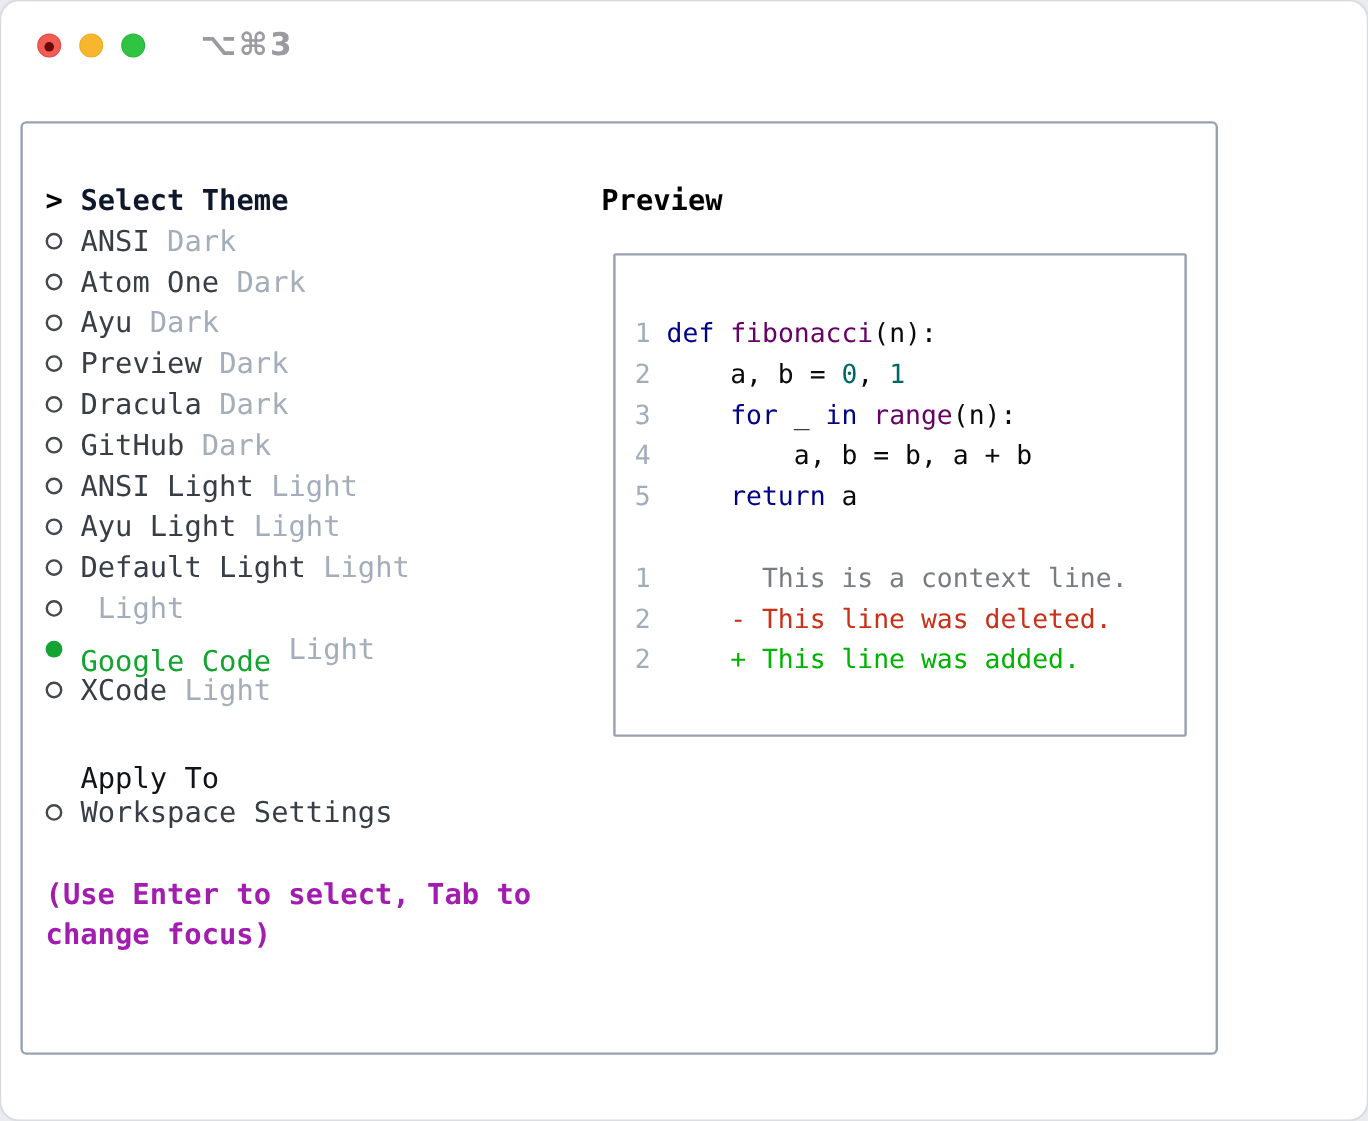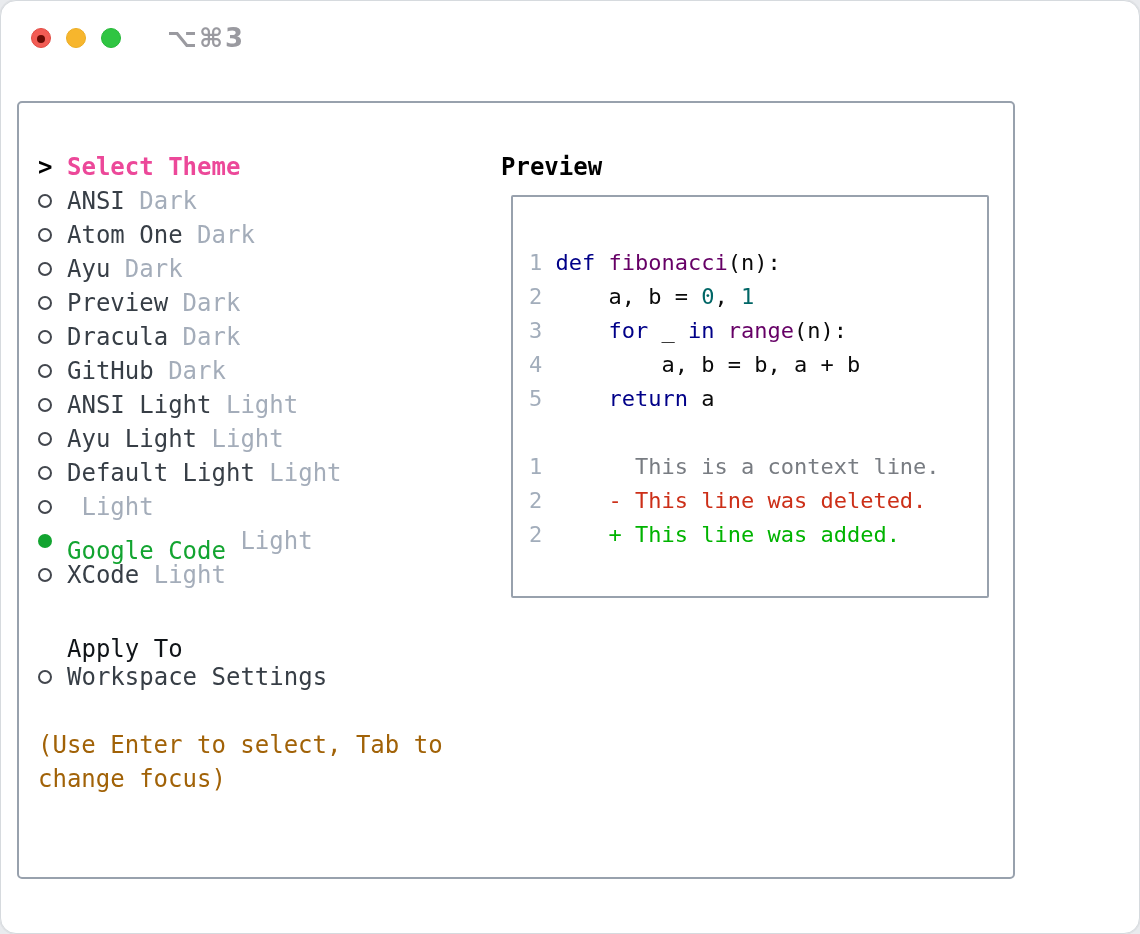--- a/index.html
+++ b/index.html
@@ -27,33 +27,33 @@
     position:absolute;left:16px;top:100px;width:998px;height:778px;
     border:2px solid #98a1ad;border-radius:5px;background:#fff;
   }
   
   .left-col{position:absolute;left:19px;top:47px;font-size:24px;color:#373e46;}
   .row{height:34px;display:flex;align-items:center;white-space:pre;}
   .marker{width:29px;flex:none;display:flex;align-items:center;}
   .ring{width:14px;height:14px;border:2px solid #43474e;border-radius:50%;}
   .dot{width:14px;height:14px;border-radius:50%;background:#12a430;}
   .cursor{font-weight:700;color:#000;}
-  .hdr{font-weight:700;color:#ec4899;}
+  .hdr{font-weight:700;color:#0f172a;}
   .subhdr{color:#101418;margin-top:12px;}
   .theme-name{color:#373e46;}
   .theme-name.sel{color:#12a430;margin-top:20px;}
   .badge{color:#a4adba;}
-  .help-row{height:34px;display:flex;align-items:center;color:#a16207;white-space:pre;}
+  .help-row{height:34px;display:flex;align-items:center;color:#a21caf;white-space:pre;font-weight:bold;}
   
   .preview-title{
     position:absolute;left:482px;top:47px;height:34px;display:flex;align-items:center;
     font-size:24px;font-weight:700;color:#000;
   }
   .preview-box{
-    position:absolute;left:492px;top:92px;width:478px;height:403px;
+    position:absolute;left:492px;top:108px;width:478px;height:403px;
     border:2px solid #98a1ad;border-radius:2px;background:#fff;overflow:hidden;
   }
   .preview-box pre{
     margin:0;padding:49px 0 0 16px;
     font-family:"DejaVu Sans Mono","Liberation Mono",monospace;
     font-size:22px;line-height:34px;white-space:pre;
   }
   .num{color:#a2adbb;}
   .kw{color:#000088;}
   .fn{color:#660066;}

